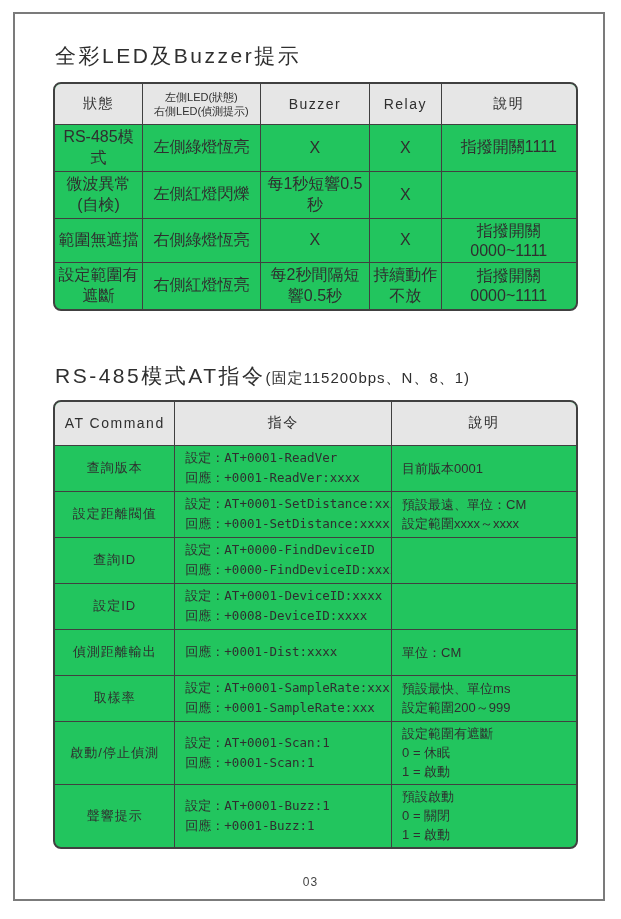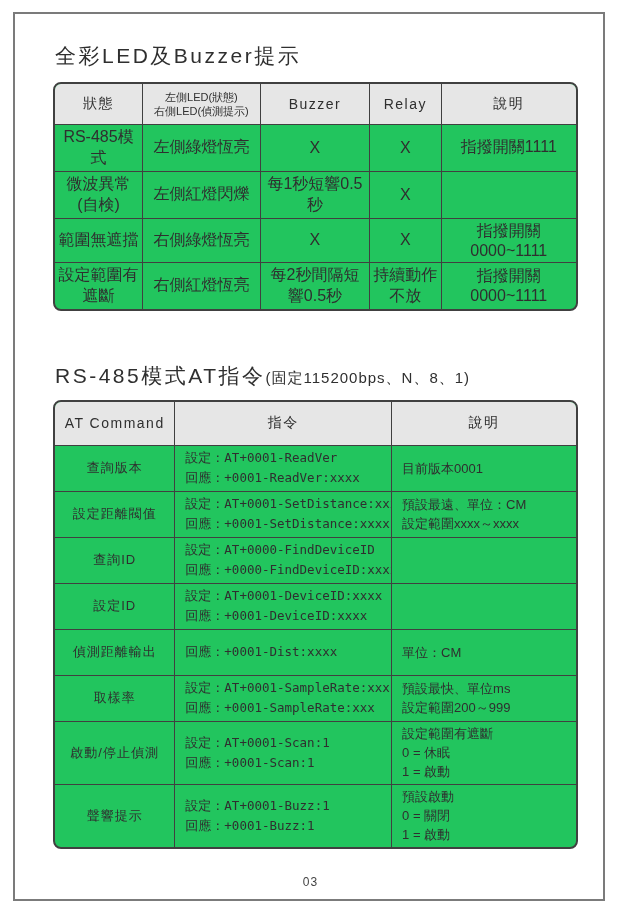--- a/index.html
+++ b/index.html
@@ -142,21 +142,21 @@
           <div class="cmd-line"><span>設定：</span><span class="cmd-text">AT+0000-FindDeviceID</span></div>
           <div class="cmd-line"><span>回應：</span><span class="cmd-text">+0000-FindDeviceID:xxxx</span></div>
         </td>
         <td class="desc"></td>
       </tr>
 
       <tr class="r-n">
         <td class="name">設定ID</td>
         <td class="cmd">
           <div class="cmd-line"><span>設定：</span><span class="cmd-text">AT+0001-DeviceID:xxxx</span></div>
-          <div class="cmd-line"><span>回應：</span><span class="cmd-text">+0001-DeviceID:xxxx</span></div>
+          <div class="cmd-line"><span>回應：</span><span class="cmd-text">+0008-DeviceID:xxxx</span></div>
         </td>
         <td class="desc"></td>
       </tr>
 
       <tr class="r-n">
         <td class="name">偵測距離輸出</td>
         <td class="cmd">
           <div class="cmd-line"></div>
           <div class="cmd-line"><span>回應：</span><span class="cmd-text">+0001-Dist:xxxx</span></div>
         </td>

